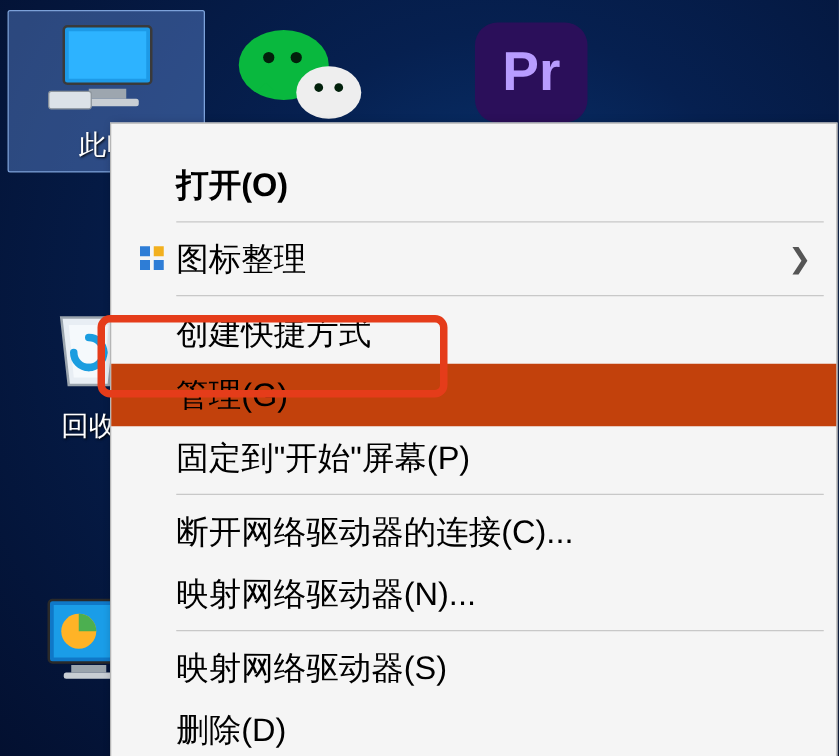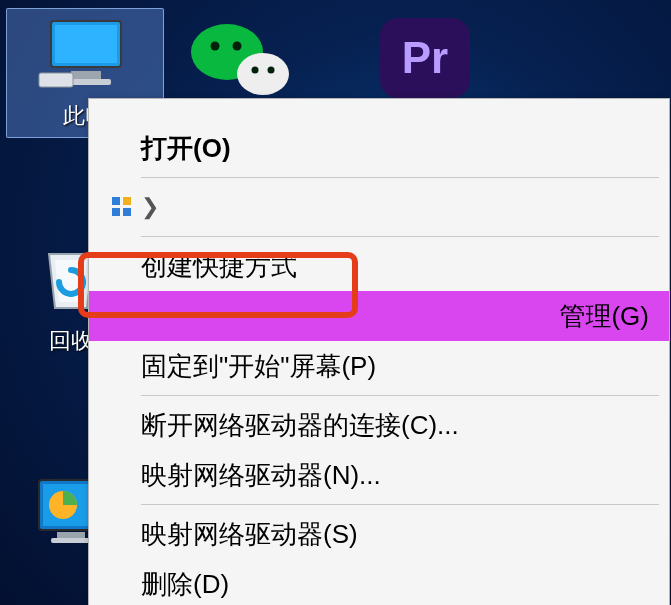--- a/index.html
+++ b/index.html
@@ -95,22 +95,21 @@
   }
   .menu-row .text {
     flex: 1;
     white-space: nowrap;
   }
   .menu-row .arrow {
     color: #555;
     font-size: 22px;
   }
   .menu-row.highlight {
-    background: #d946ef;
-    text-align: right;
+    background: #c2410c;
   }
   .menu-separator {
     height: 1px;
     background: #c8c8c8;
     margin: 4px 10px 4px 52px;
   }
 
   .bold { font-weight: 700; margin-top: 24px; }
 
   
@@ -195,20 +194,21 @@
 
   <div class="menu-row">
     <div class="icon-slot">
       <svg width="22" height="22" viewBox="0 0 22 22">
         <rect x="1" y="1" width="8" height="8" fill="#2e7dd6"></rect>
         <rect x="12" y="1" width="8" height="8" fill="#f2b01e"></rect>
         <rect x="1" y="12" width="8" height="8" fill="#2e7dd6"></rect>
         <rect x="12" y="12" width="8" height="8" fill="#2e7dd6"></rect>
       </svg>
     </div>
+    <div class="text">图标整理</div>
     <div class="arrow">❯</div>
   </div>
 
   <div class="menu-separator"></div>
 
   <div class="menu-row">
     <div class="icon-slot"></div>
     <div class="text">创建快捷方式</div>
   </div>
 

